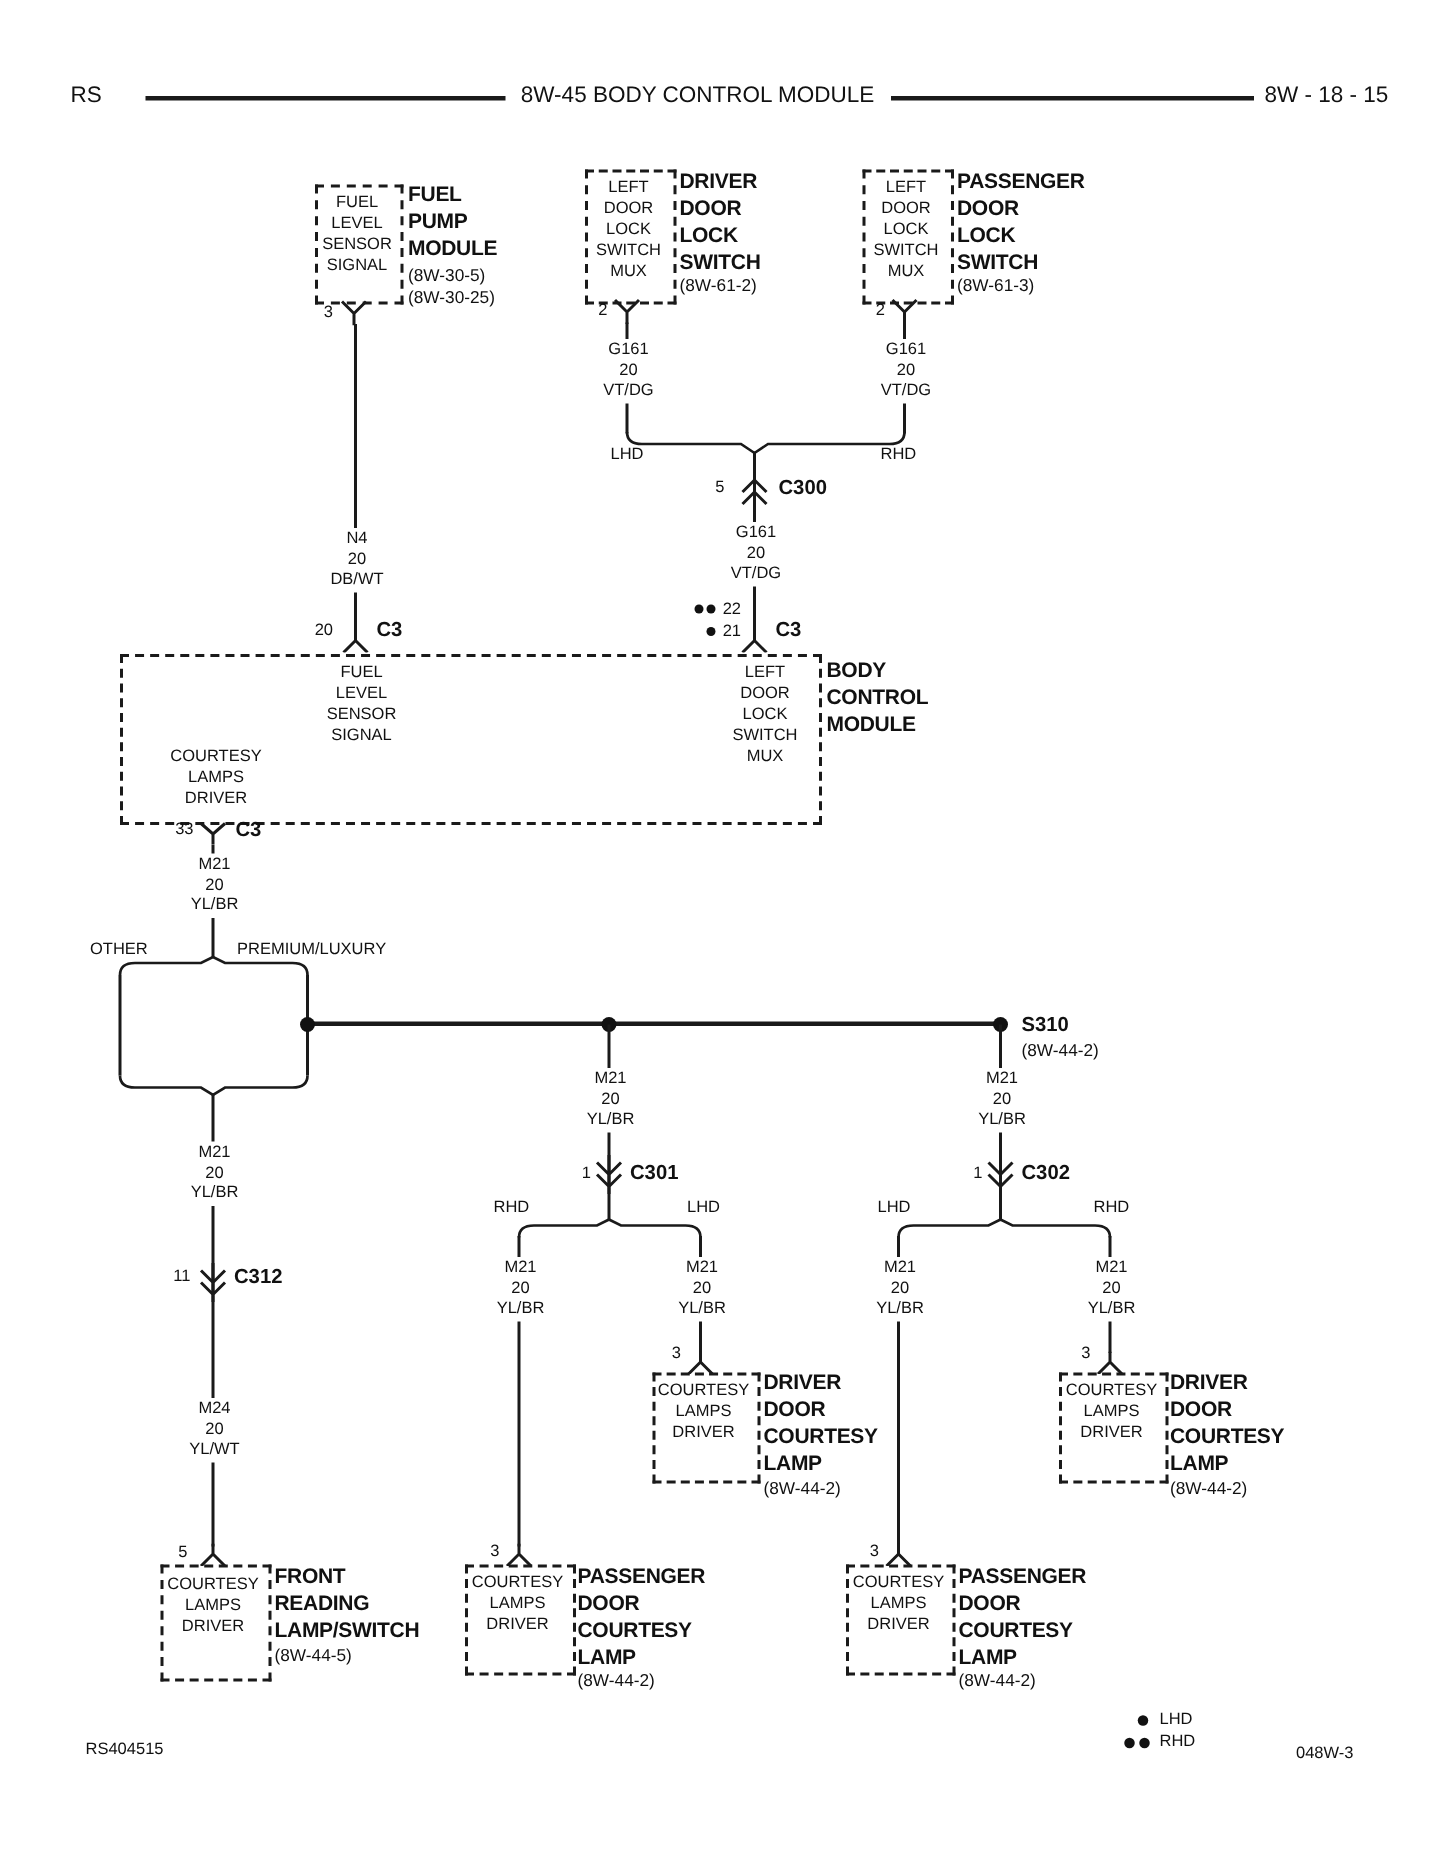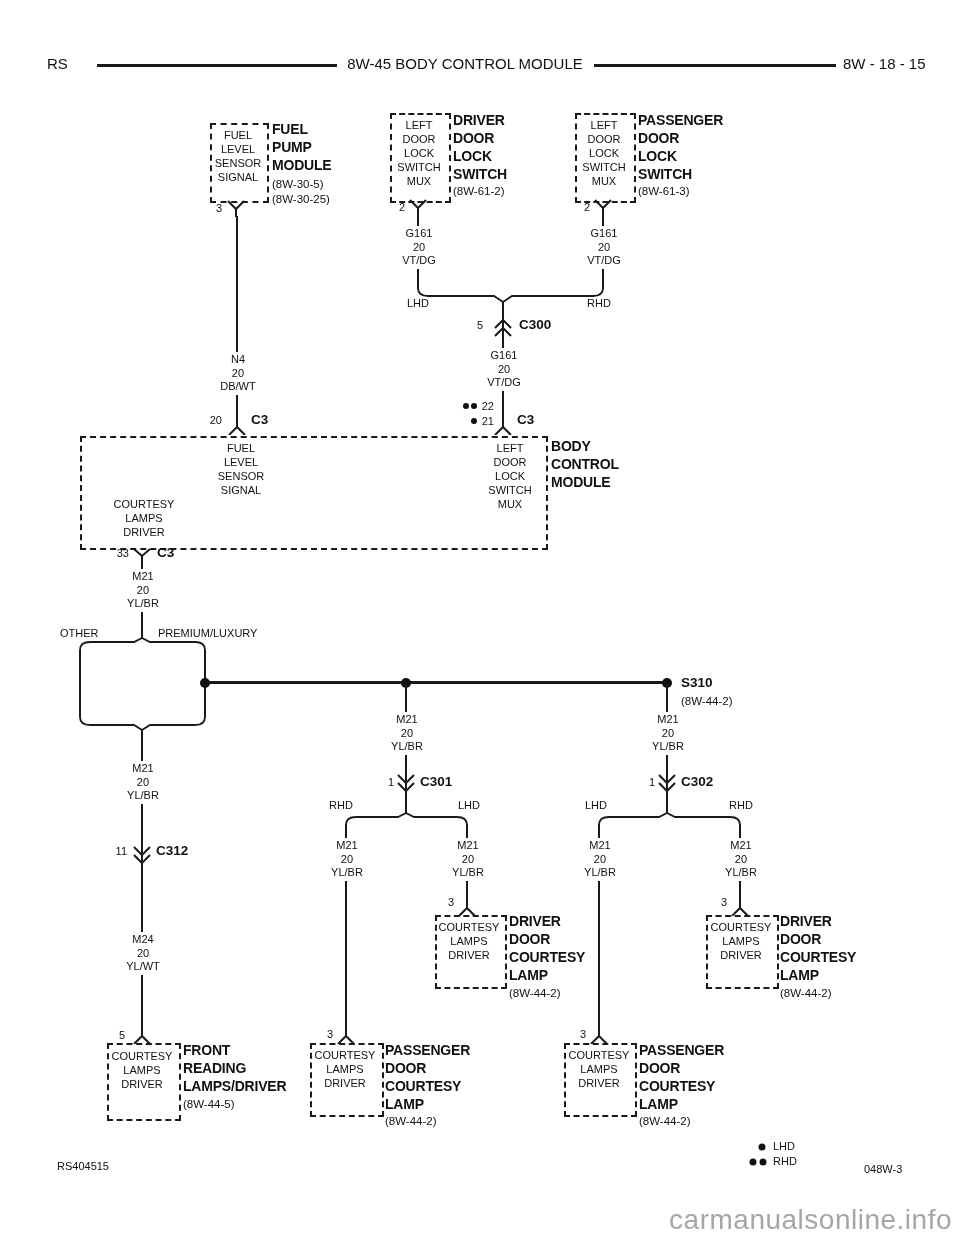--- a/index.html
+++ b/index.html
@@ -200,21 +200,21 @@
   <div class="pin" style="left:113px;top:1029px;width:12px;">5</div>
   <svg class="sym" style="left:133px;top:1029px;" width="18" height="15">
       <path d="M9,0 L9,7 M1,15 L9,7 L17,15"></path>
     </svg>
   <div class="dbox" style="left:107px;top:1043px;width:70px;height:74px;"></div>
   <div class="term" style="left:142px;top:1049px;width:74px;">COURTESY
 LAMPS
 DRIVER</div>
   <div class="ctitle" style="left:183px;top:1041px;">FRONT
 READING
-LAMPS/DRIVER</div>
+LAMP/SWITCH</div>
   <div class="cref" style="left:183px;top:1097px;">(8W-44-5)</div>
 
   <div class="wire vw" style="left:405px;top:683px;height:130px;"></div>
   <div class="wlabel" style="left:407px;top:712px;">M21
 20
 YL/BR</div>
   <div class="pin" style="left:384px;top:776px;width:10px;">1</div>
   <svg class="sym" style="left:397px;top:770px;" width="18" height="26">
     <path d="M9,0 L9,26 M1,5 L9,13 L17,5 M1,13 L9,21 L17,13"></path>
   </svg>
@@ -315,15 +315,14 @@
   <div class="cref" style="left:639px;top:1114px;">(8W-44-2)</div>
 
   <div class="mdot" style="left:762px;top:1147px;width:7px;height:7px;"></div>
   <div class="legend-txt" style="left:773px;top:1140px;">LHD</div>
   <div class="mdot" style="left:753px;top:1162px;width:7px;height:7px;"></div>
   <div class="mdot" style="left:763px;top:1162px;width:7px;height:7px;"></div>
   <div class="legend-txt" style="left:773px;top:1155px;">RHD</div>
 
   <div class="foot" style="left:57px;top:1160px;">RS404515</div>
   <div class="foot" style="left:864px;top:1163px;">048W-3</div>
-  <div class="watermark" style="right:8px;top:1204px;">carmanualsonline.info</div>
 
 </div>
 
 </body></html>

